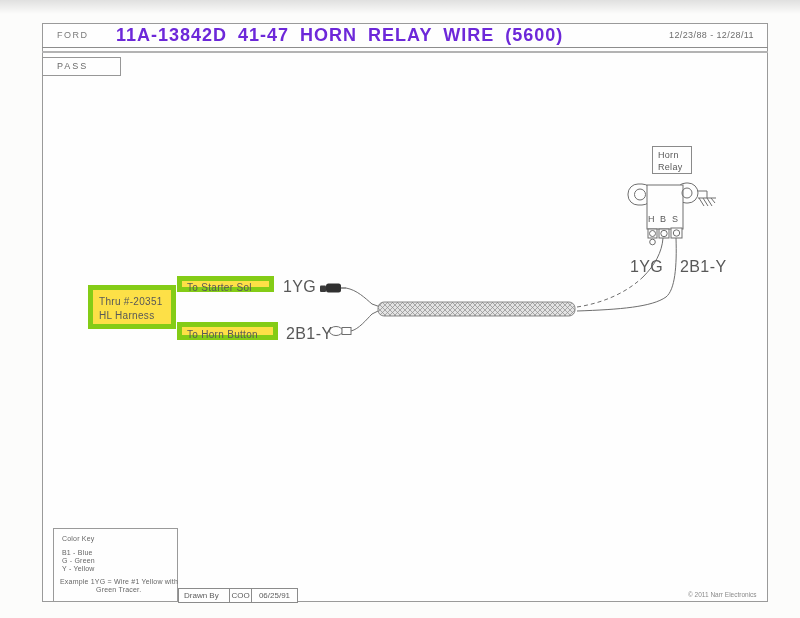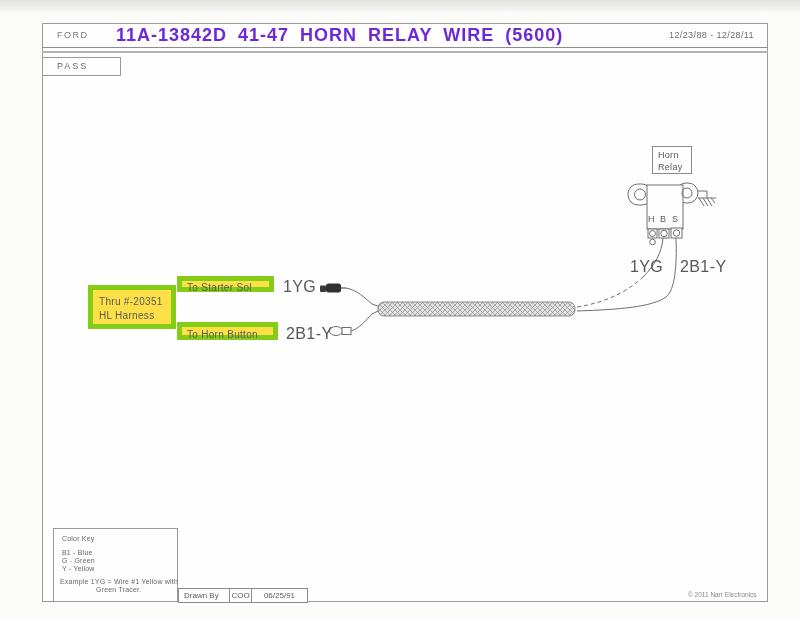--- a/index.html
+++ b/index.html
@@ -75,21 +75,21 @@
   .ck-e0 { left:62px; top:549px; }
   .ck-e1 { left:62px; top:557px; }
   .ck-e2 { left:62px; top:565px; }
   .ck-ex1 { left:60px; top:578px; }
   .ck-ex2 { left:96px; top:586px; }
 
   
   .tb-cell { border:1px solid #8b8b8b; height:15px; line-height:13px; font-size:8px; color:#5c5c5c; background:#fefefe; }
   .tb-drawn { left:178px; top:588px; width:52px; padding-left:5px; }
   .tb-init  { left:229px; top:588px; width:23px; text-align:center; }
-  .tb-date  { left:251px; top:588px; width:57px; text-align:center; }
+  .tb-date  { left:251px; top:588px; width:47px; text-align:center; }
 
   .copyright { left:688px; top:591px; width:78px; font-size:6.5px; color:#8a8a8a; white-space:nowrap; }
 
   svg.art { left:0; top:0; }
 </style>
 </head>
 <body>
 
 <div class="abs scan-top"></div>
 <div class="abs fold-line"></div>

